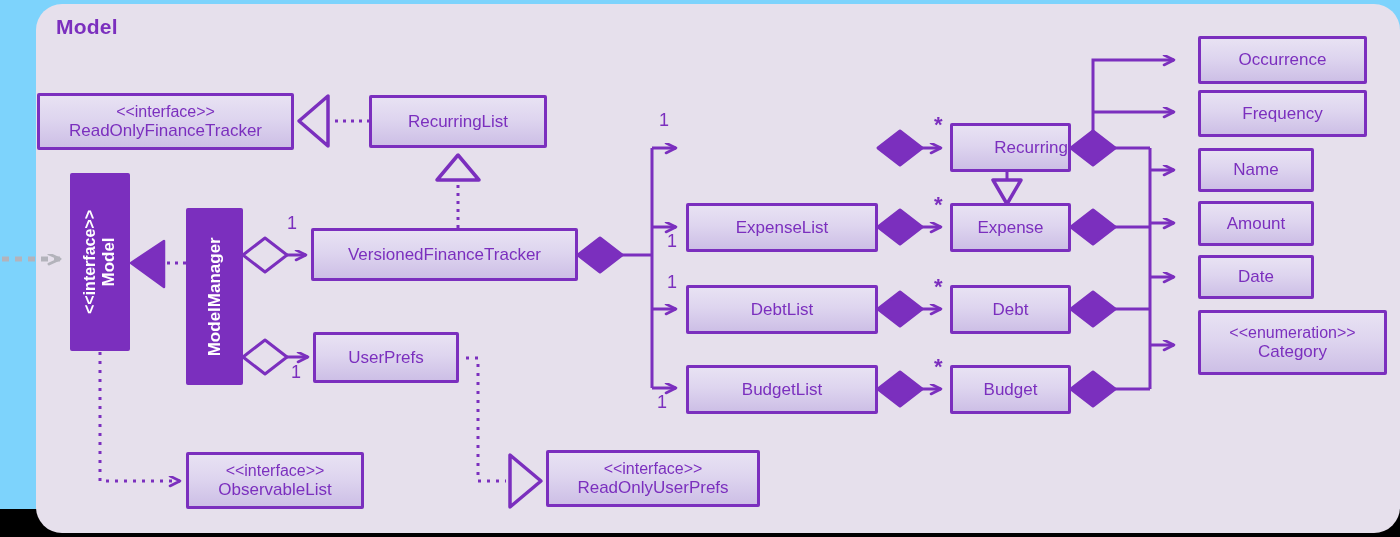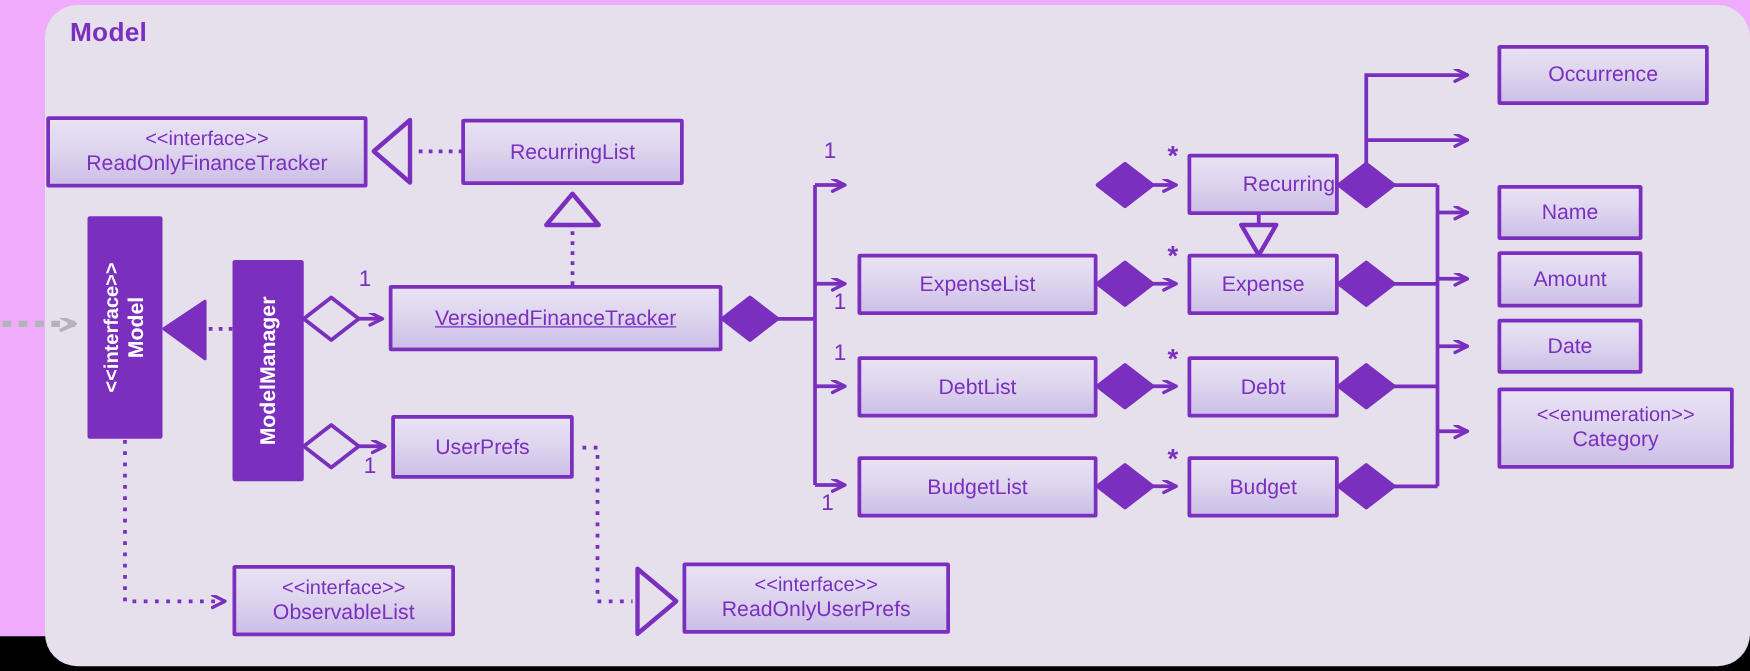--- a/index.html
+++ b/index.html
@@ -11,21 +11,21 @@
   body {
     width: 1400px;
     height: 537px;
     font-family: "Liberation Sans", sans-serif;
     overflow: hidden;
   }
   #stage {
     position: relative;
     width: 1400px;
     height: 509px;
-    background: #f0abfc;
+    background: #7dd3fc;
   }
   #panel {
     position: absolute;
     left: 36px;
     top: 4px;
     width: 1364px;
     height: 529px;
     background: #e6e0ec;
     border-top-left-radius: 26px;
     border-bottom-left-radius: 26px;
@@ -222,21 +222,21 @@
       <span>Model</span>
     </div>
   </div>
 
   <div class="node solid" style="left:186px; top:208px; width:57px; height:177px;">
     <div class="vert-text">
       <span>ModelManager</span>
     </div>
   </div>
 
-  <div class="node" style="left:311px; top:228px; width:267px; height:53px;text-decoration:underline;">
+  <div class="node" style="left:311px; top:228px; width:267px; height:53px;">
     <span>VersionedFinanceTracker</span>
   </div>
 
   <div class="node" style="left:313px; top:332px; width:146px; height:51px;">
     <span>UserPrefs</span>
   </div>
 
   <div class="node" style="left:186px; top:452px; width:178px; height:57px;">
     <span class="stereo">&lt;&lt;interface&gt;&gt;</span>
     <span>ObservableList</span>
@@ -273,20 +273,23 @@
   </div>
 
   <div class="node" style="left:1198px; top:36px; width:169px; height:48px;">
     <span>Occurrence</span>
   </div>
 
   <div class="node" style="left:950px; top:365px; width:121px; height:49px;">
     <span>Budget</span>
   </div>
 
+  <div class="node" style="left:1198px; top:90px; width:169px; height:47px;">
+    <span>Frequency</span>
+  </div>
 
   <div class="node" style="left:1198px; top:148px; width:116px; height:44px;">
     <span>Name</span>
   </div>
 
   <div class="node" style="left:1198px; top:201px; width:116px; height:45px;">
     <span>Amount</span>
   </div>
 
   <div class="node" style="left:1198px; top:255px; width:116px; height:44px;">

